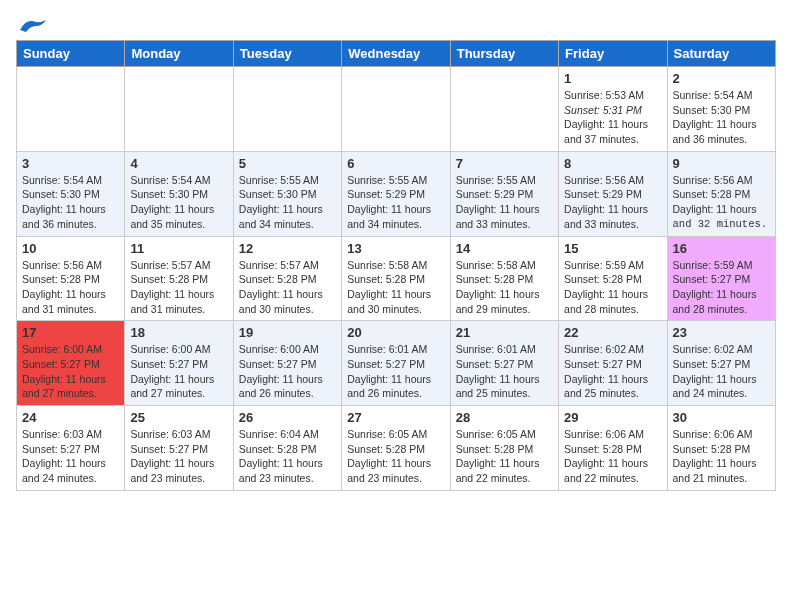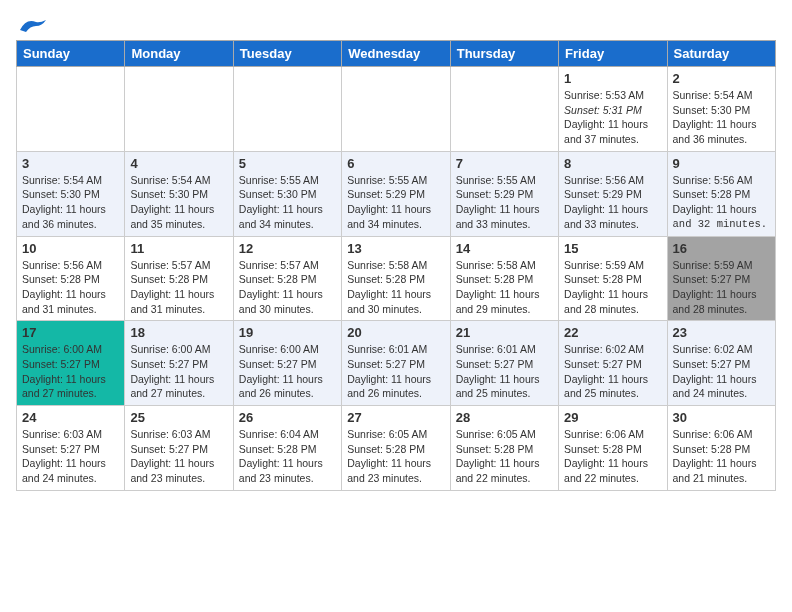--- a/index.html
+++ b/index.html
@@ -216,30 +216,30 @@
           <span style="display: block; line-height: 1.4;">Daylight: 11 hours</span>
           <span style="display: block; line-height: 1.4;">and 29 minutes.</span>
         </td>
         <td style="background: rgb(255, 255, 255);">
           <span class="day-number">15</span>
           <span style="display: block; line-height: 1.4;">Sunrise: 5:59 AM</span>
           <span style="display: block; line-height: 1.4;">Sunset: 5:28 PM</span>
           <span style="display: block; line-height: 1.4;">Daylight: 11 hours</span>
           <span style="display: block; line-height: 1.4;">and 28 minutes.</span>
         </td>
-        <td style="background: #a3a3a3;">
+        <td style="background: #f0abfc;">
           <span class="day-number">16</span>
           <span style="display: block; line-height: 1.4;">Sunrise: 5:59 AM</span>
           <span style="display: block; line-height: 1.4;">Sunset: 5:27 PM</span>
           <span style="display: block; line-height: 1.4;">Daylight: 11 hours</span>
           <span style="display: block; line-height: 1.4;">and 28 minutes.</span>
         </td>
       </tr>
       <tr>
-        <td style="background: #14b8a6; margin-top: 37px;">
+        <td style="background: #ef4444; margin-top: 37px;">
           <span class="day-number">17</span>
           <span style="display: block; line-height: 1.4;">Sunrise: 6:00 AM</span>
           <span style="display: block; line-height: 1.4;">Sunset: 5:27 PM</span>
           <span style="display: block; line-height: 1.4;">Daylight: 11 hours</span>
           <span style="display: block; line-height: 1.4;">and 27 minutes.</span>
         </td>
         <td style="background: rgb(238, 242, 250);">
           <span class="day-number">18</span>
           <span style="display: block; line-height: 1.4;">Sunrise: 6:00 AM</span>
           <span style="display: block; line-height: 1.4;">Sunset: 5:27 PM</span>

